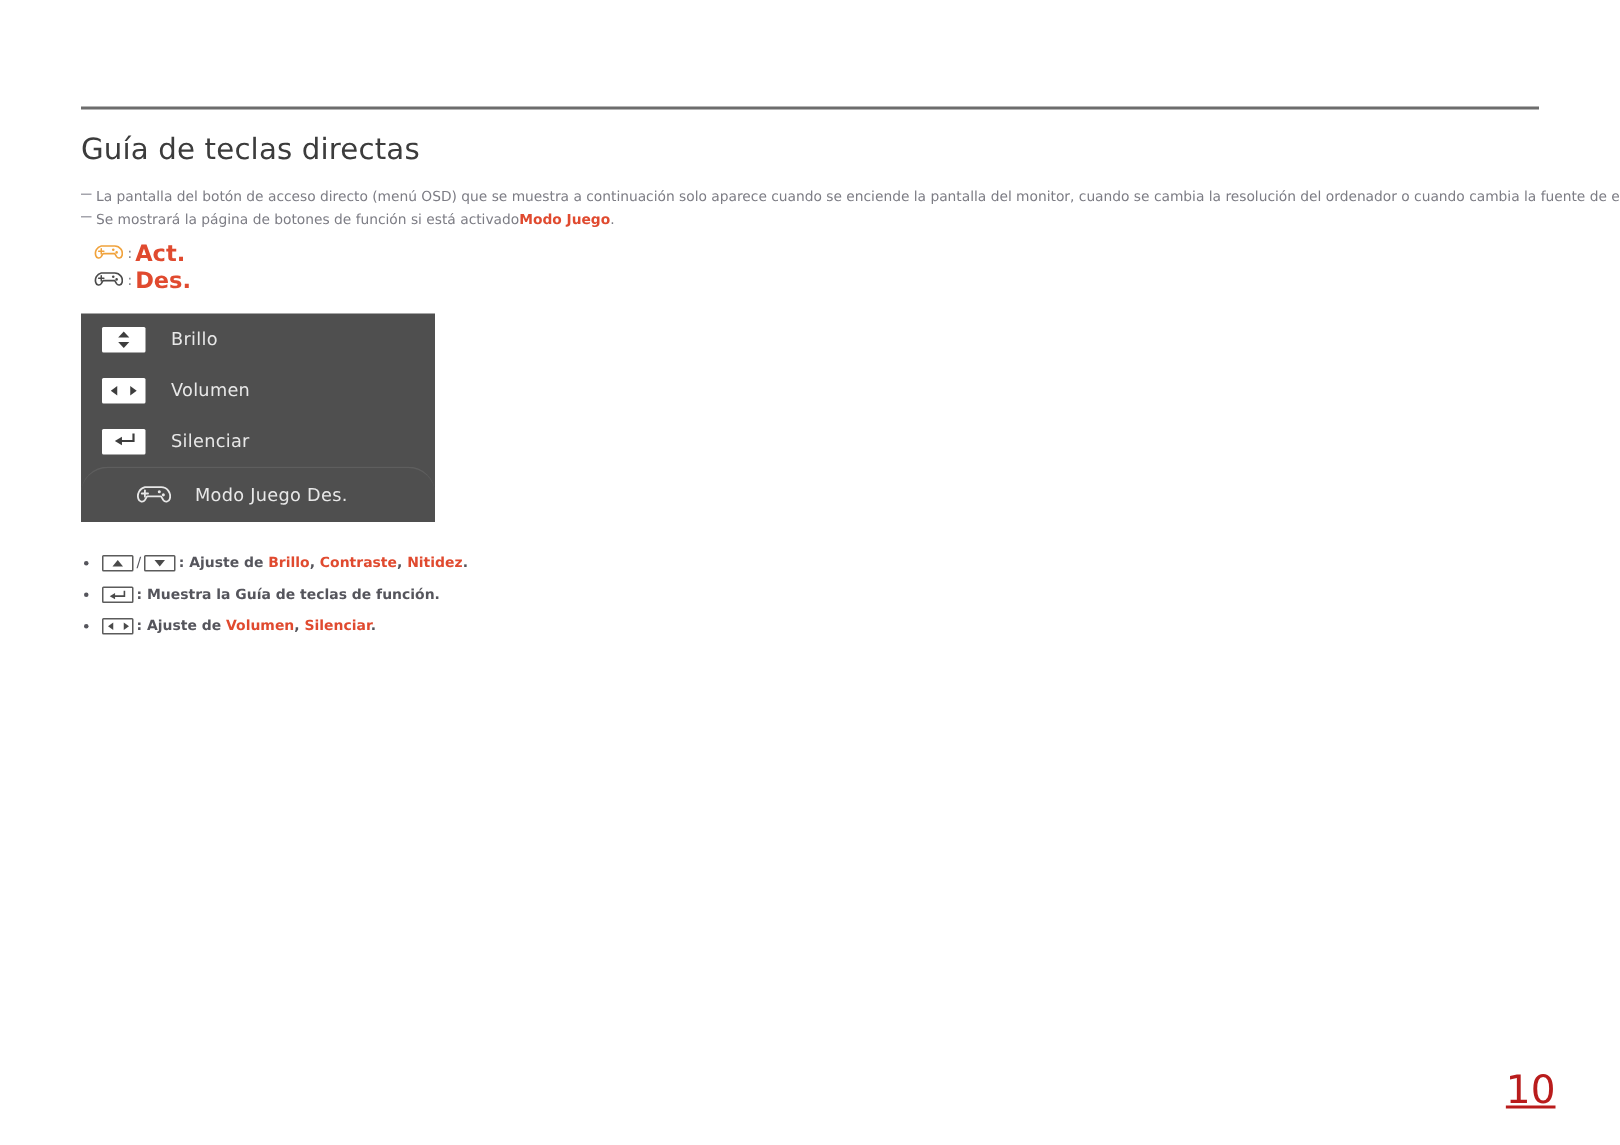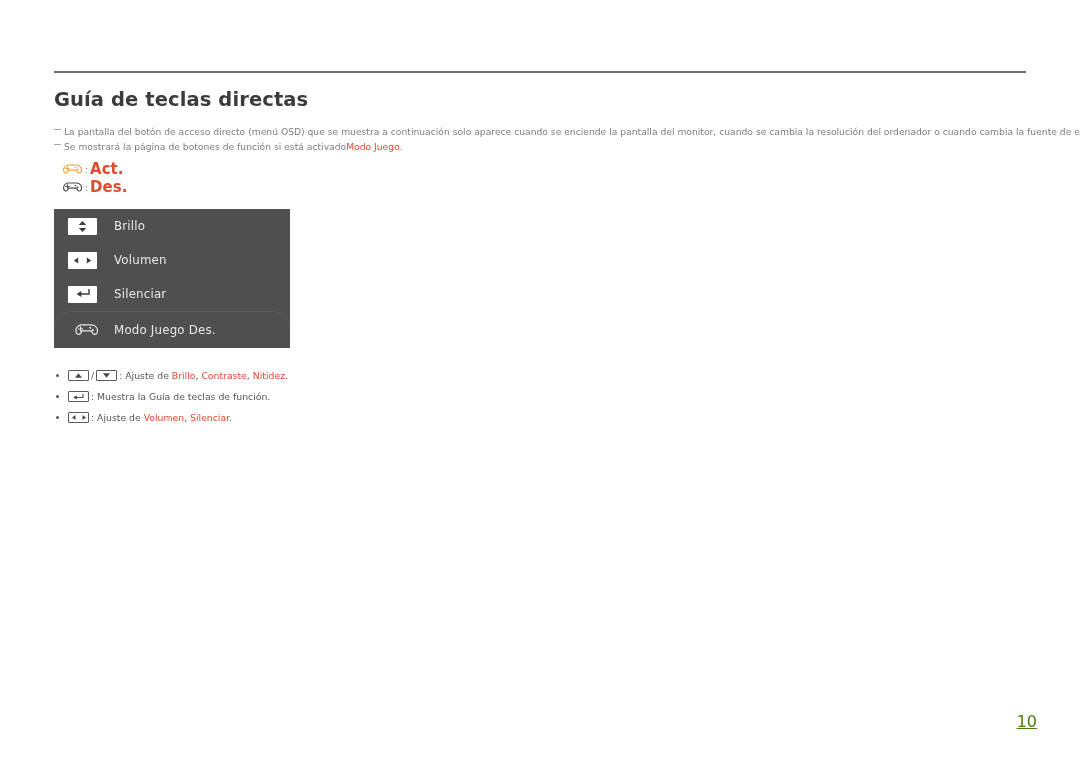--- a/index.html
+++ b/index.html
@@ -31,21 +31,21 @@
     width: 972px;
     height: 2px;
     background: #6d6d6d;
   }
 
   .page-title {
     position: absolute;
     left: 54px;
     top: 88px;
     font-size: 19.5px;
-    font-weight: 700;
+    font-weight: 400;
     letter-spacing: 0.1px;
     color: #3c3c3c;
     white-space: nowrap;
   }
 
   
   .notes {
     position: absolute;
     left: 54px;
     top: 125px;
@@ -65,21 +65,21 @@
     width: 7px;
     height: 1px;
     background: #a4a4ac;
     margin-top: 4px;
     margin-right: 3px;
     flex: 0 0 auto;
   }
   .note-text { display: inline; }
   .accent-bold {
     color: #e04a2f;
-    font-weight: normal;
+    font-weight: bold;
   }
 
   
   .legend {
     position: absolute;
     left: 62px;
     top: 160px;
   }
   .legend-row {
     display: flex;
@@ -108,21 +108,21 @@
   }
   .osd-row {
     display: flex;
     align-items: center;
     height: 34px;
     padding-left: 14px;
   }
   .osd-row.game {
     height: 36px;
     border-top: 1px solid #5e5e5e;
-    padding-left: 20px;
+    padding-left: 36px;
     border-radius: 18px;
   }
   .osd-label {
     color: #e8e8e8;
     font-size: 11.8px;
     font-weight: 400;
     margin-left: 17px;
     letter-spacing: 0.2px;
   }
   .osd-row.game .osd-label { margin-left: 16px; }
@@ -171,30 +171,30 @@
     background: #ffffff;
     border-radius: 1px;
     box-sizing: border-box;
     flex: 0 0 auto;
   }
   .slash {
     margin: 0 2px;
     color: #55555c;
     font-size: 9.3px;
   }
-  .bullet-text { margin-left: 2px; }
+  .bullet-text { margin-left: 2px; font-weight: bold; }
   .accent { color: #e04a2f; }
 
   
   .page-num {
     position: absolute;
     right: 43px;
     top: 712px;
-    font-size: 16px;
-    color: #4d7c0f;
+    font-size: 26px;
+    color: #b91c1c;
     font-weight: 400;
     text-decoration: underline;
   }
 </style>
 </head>
 <body>
 
 <div class="page">
 
   <div class="top-rule"></div>

